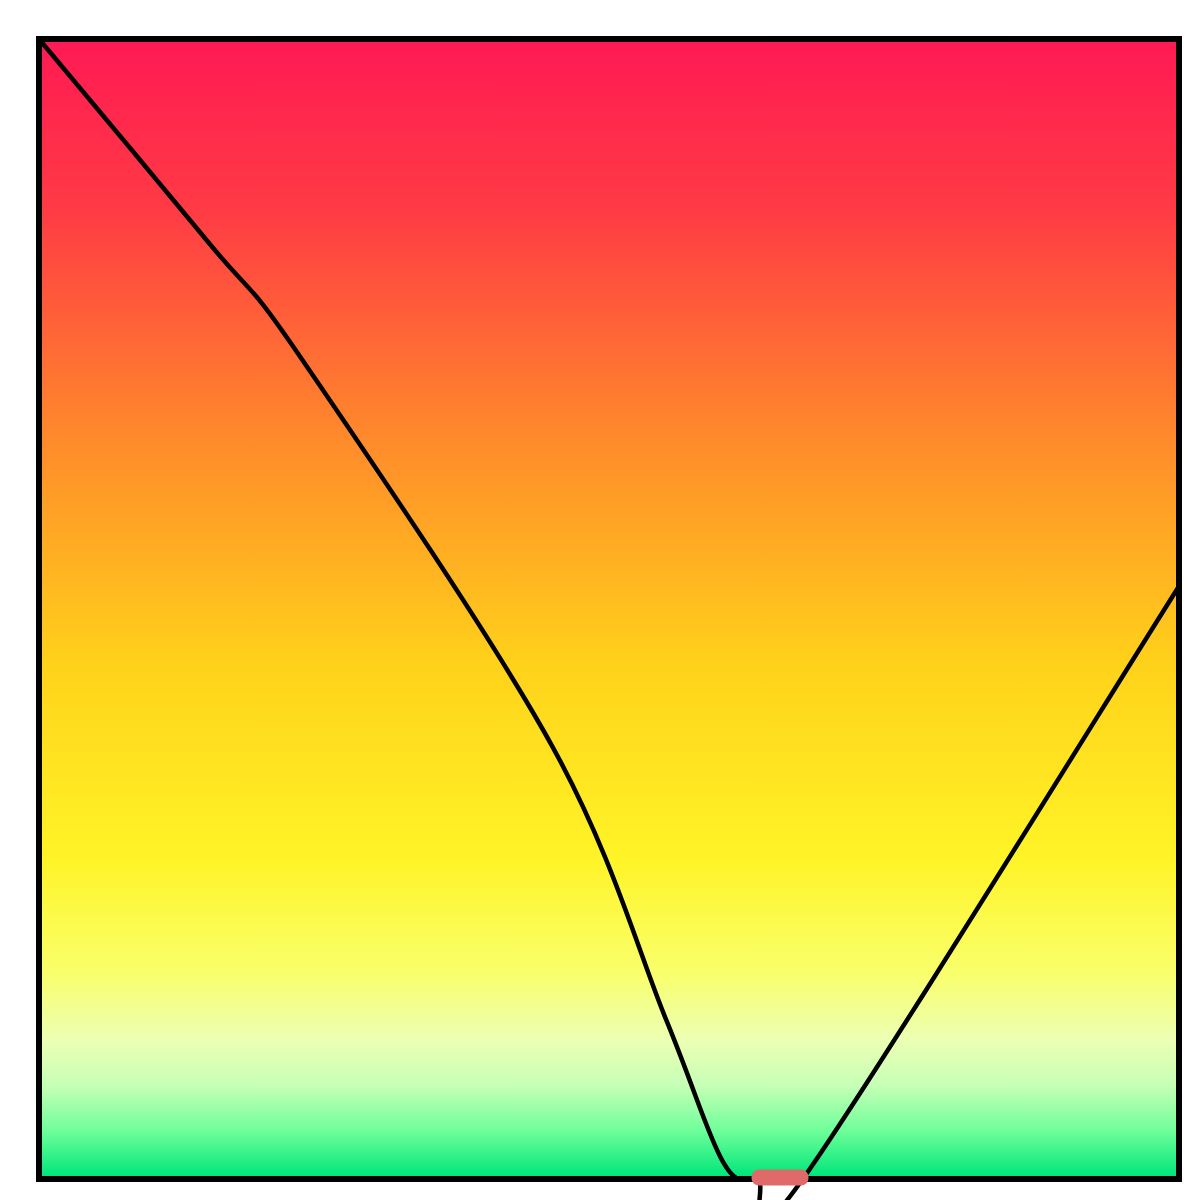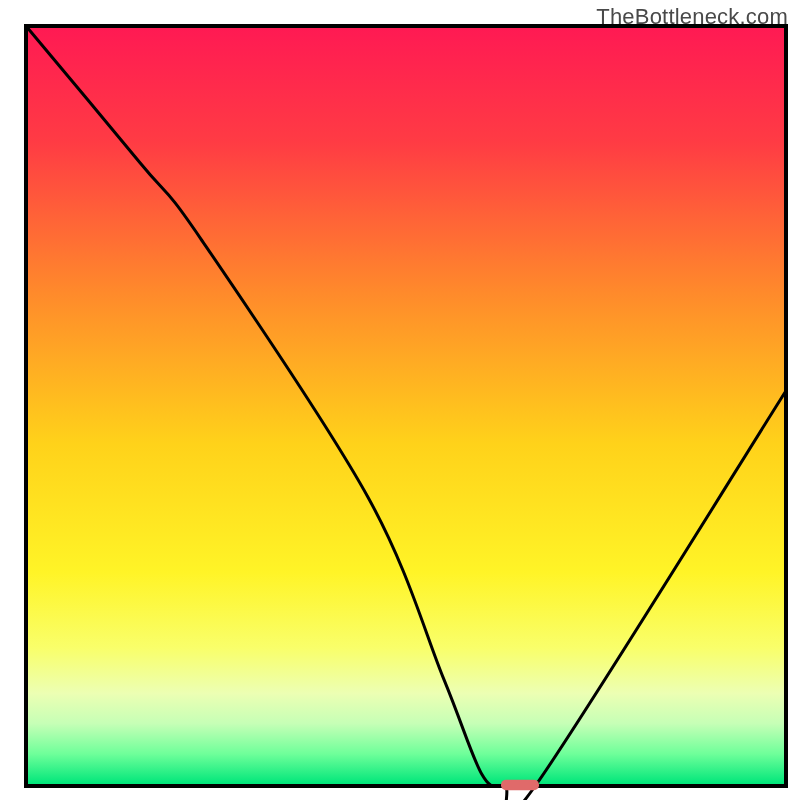--- a/index.html
+++ b/index.html
@@ -29,21 +29,20 @@
   svg.chart {
     position: absolute;
     top: 0;
     left: 0;
   }
 </style>
 </head>
 <body>
 
 <div class="stage">
-  <div class="watermark">TheBottleneck.com</div>
 
   <svg class="chart" width="800" height="800" viewBox="0 0 800 800">
     <defs>
       <linearGradient id="bg-grad" x1="0" y1="0" x2="0" y2="1">
       <stop offset="0%" stop-color="#ff1a53"></stop>
           <stop offset="15%" stop-color="#ff3b44"></stop>
           <stop offset="35%" stop-color="#ff8a2b"></stop>
           <stop offset="55.00000000000001%" stop-color="#ffd21a"></stop>
           <stop offset="72%" stop-color="#fff427"></stop>
           <stop offset="82%" stop-color="#f9ff6a"></stop>

